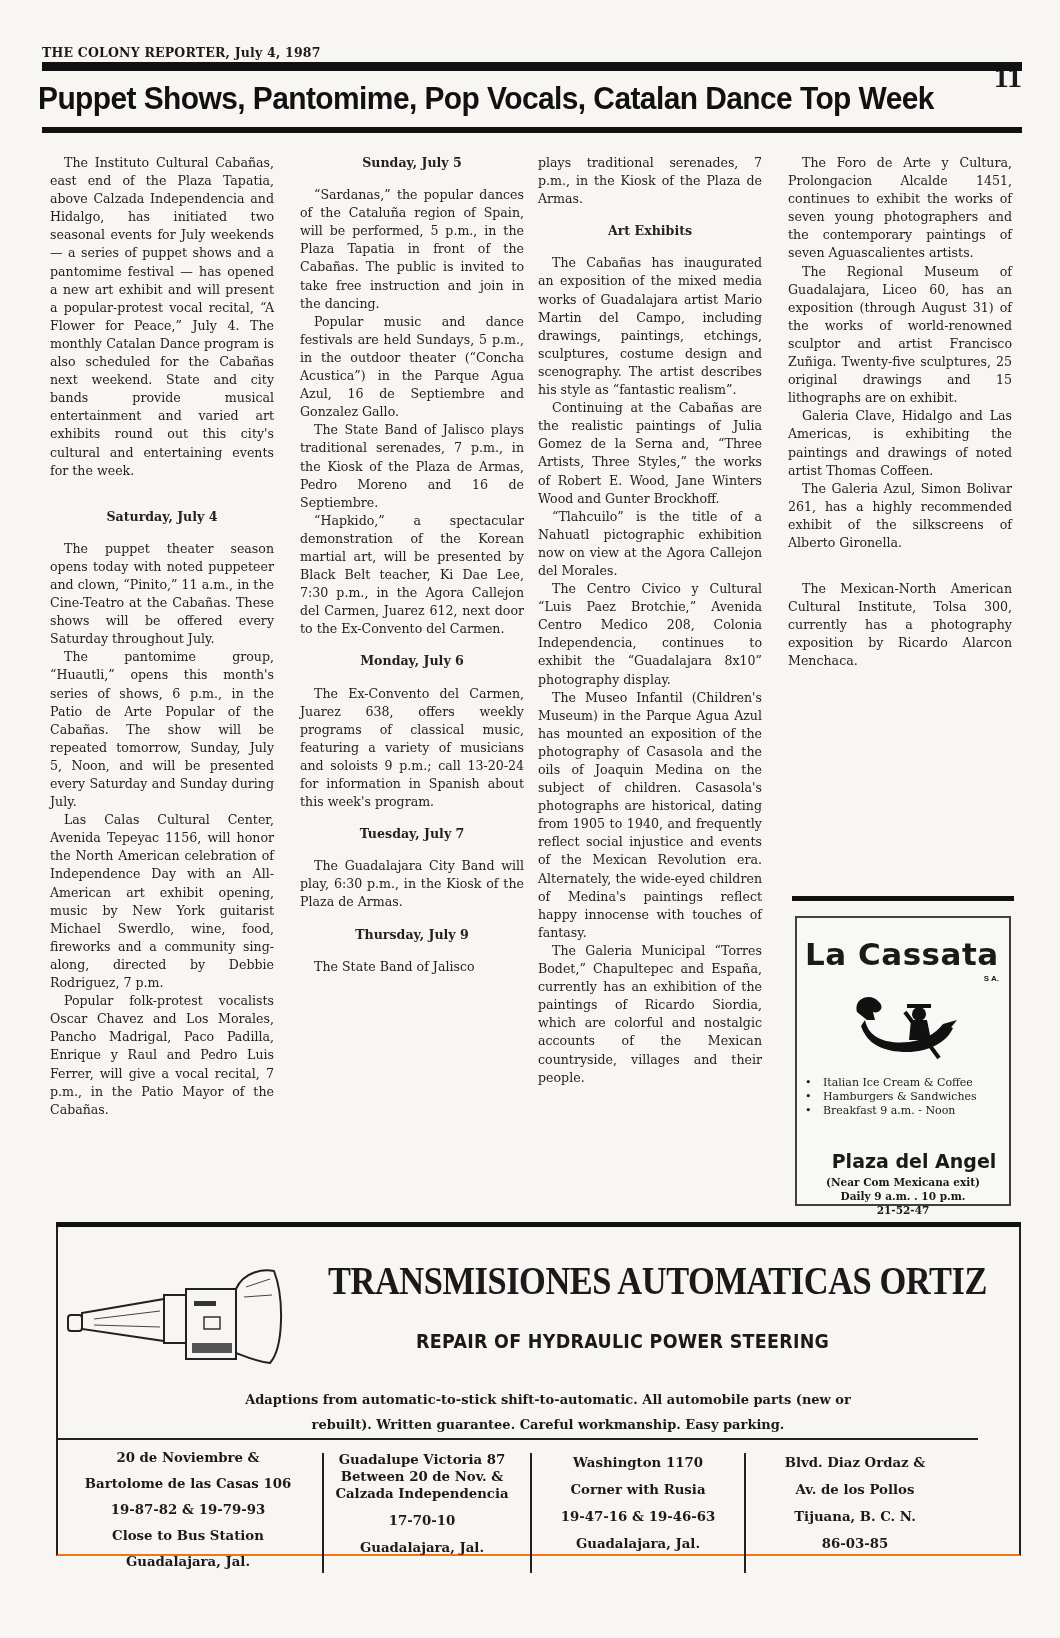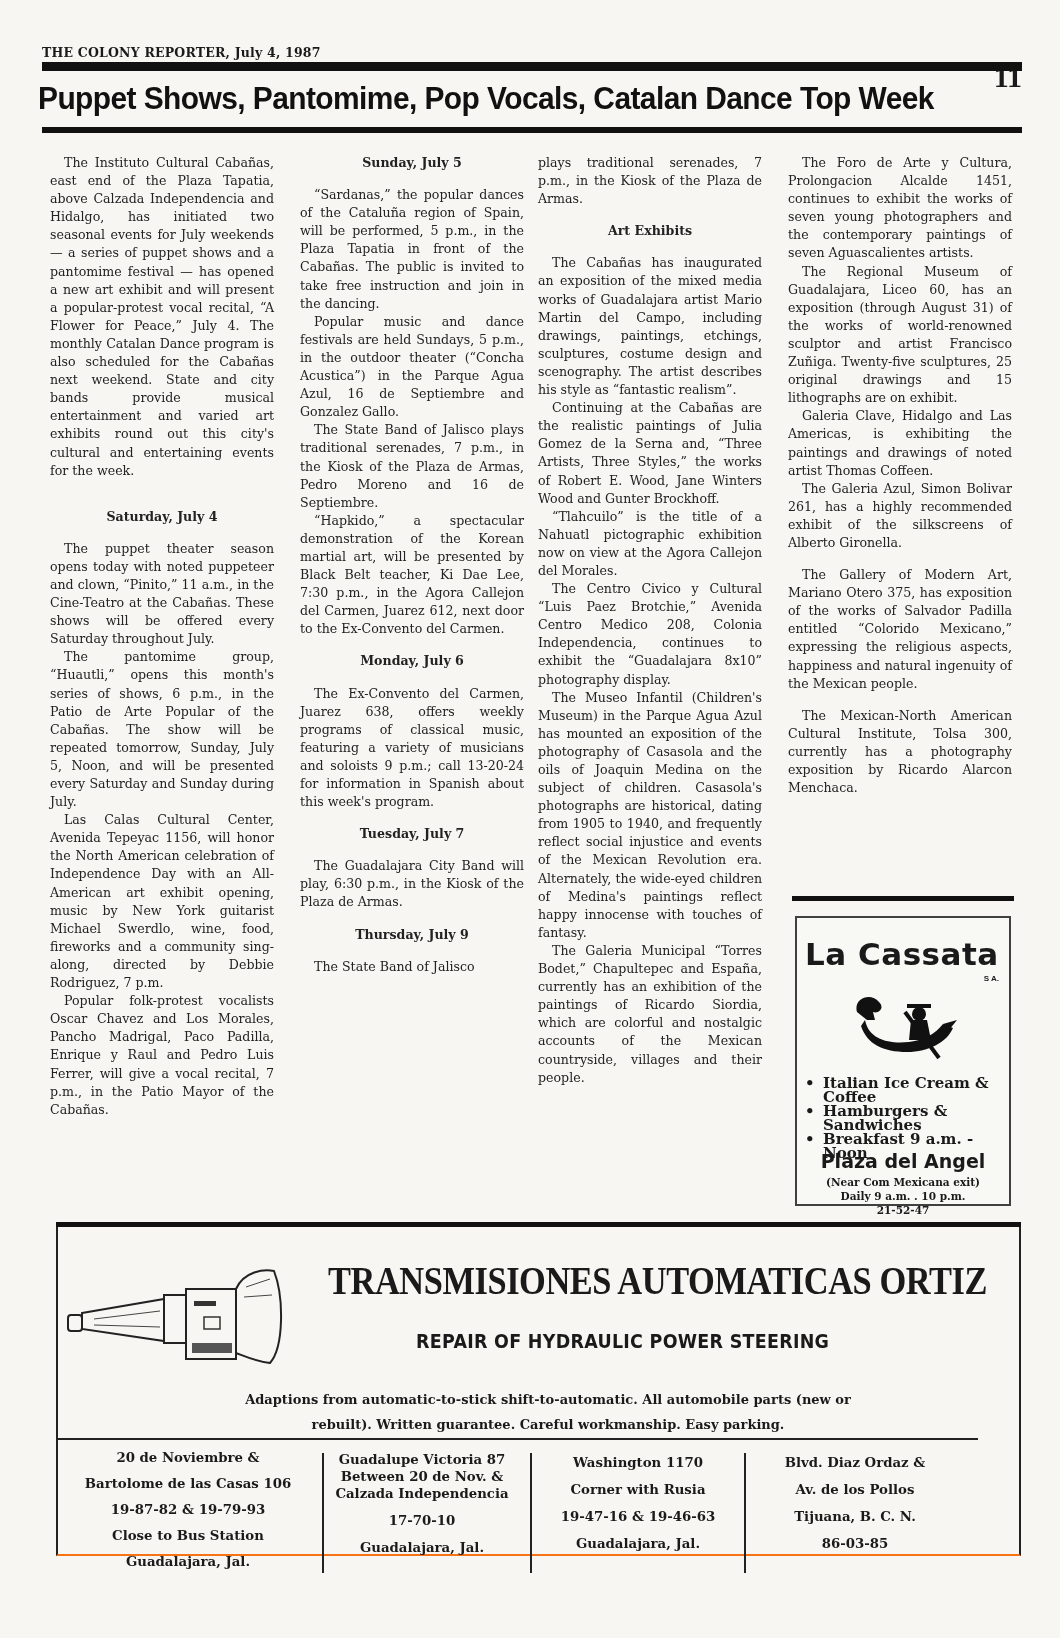--- a/index.html
+++ b/index.html
@@ -31,24 +31,24 @@
   .col2 { left: 300px; }
   .col3 { left: 538px; }
   .col4 { left: 788px; }
   .ad-cassata {
     position: absolute; left: 795px; top: 916px; width: 212px; height: 286px;
     border: 2px solid #404040; background: #f8f8f5; font-family: "Liberation Sans", sans-serif;
   }
   .ad-cassata .brand { position: absolute; left: 8px; top: 18px; font-size: 31px; font-weight: bold; letter-spacing: 0.5px; font-family: "DejaVu Sans", sans-serif; }
   .ad-cassata .sa { position: absolute; right: 10px; top: 56px; font-size: 8px; font-weight: bold; }
   .ad-cassata .gondola { position: absolute; left: 52px; top: 72px; width: 110px; height: 72px; }
-  .ad-cassata ul { position: absolute; left: 6px; top: 158px; margin: 0; padding: 0; list-style: none; font-family: "DejaVu Serif", serif; font-weight: bold; font-size: 15px; line-height: 14px; }
+  .ad-cassata ul { position: absolute; left: 6px; top: 158px; margin: 0; padding: 0; list-style: none; font-family: "DejaVu Serif", serif; font-weight: normal; font-size: 11px; line-height: 14px; }
   .ad-cassata li { position: relative; padding-left: 20px; }
   .ad-cassata li::before { content: "•"; position: absolute; left: 2px; top: 0; }
-  .ad-cassata .place { position: absolute; left: 0; width: 212px; top: 232px; text-align: center; font-size: 19px; font-weight: bold; font-family: "DejaVu Sans", sans-serif; }
+  .ad-cassata .place { position: absolute; left: 0; width: 212px; top: 232px; text-align: center; font-size: 19px; font-weight: bold; font-family: "DejaVu Sans", sans-serif; padding-left: 11px; }
   .ad-cassata .small { position: absolute; left: 0; width: 212px; text-align: center; font-family: "DejaVu Serif", serif; font-weight: bold; font-size: 10.5px; }
   .ad-trans { position: absolute; left: 56px; top: 1227px; width: 961px; height: 327px; border-left: 2px solid #222; border-right: 2px solid #222; border-bottom: 2px solid #f97316; }
   .trans-top-rule { position: absolute; left: 56px; top: 1222px; width: 965px; height: 5px; background: #111; }
   .ad-trans .title { position: absolute; left: 270px; top: 30px; font-family: "Liberation Serif", serif; font-weight: bold; font-size: 40px; letter-spacing: -0.5px; transform: scaleX(0.86); transform-origin: left; white-space: nowrap; }
   .ad-trans .subtitle { position: absolute; left: 358px; top: 103px; font-family: "DejaVu Sans", sans-serif; font-weight: bold; font-size: 19px; letter-spacing: 0.3px; white-space: nowrap; transform: scaleX(0.92); transform-origin: left; }
   .ad-trans .transmission { position: absolute; left: 6px; top: 40px; width: 220px; height: 100px; }
   .ad-trans .desc { position: absolute; left: 70px; top: 160px; width: 840px; text-align: center; font-family: "DejaVu Serif", serif; font-weight: bold; font-size: 13px; line-height: 25px; }
   .ad-trans .desc-rule { position: absolute; left: 0; top: 211px; width: 920px; height: 2px; background: #222; }
   .locations { position: absolute; left: 0; top: 218px; width: 920px; height: 100px; }
   .loc { position: absolute; top: 0; text-align: center; font-family: "DejaVu Serif", serif; font-weight: bold; font-size: 13.3px; }
@@ -109,21 +109,20 @@
     <p>The Museo Infantil (Children's Museum) in the Parque Agua Azul has mounted an exposition of the photography of Casasola and the oils of Joaquin Medina on the subject of children. Casasola's photographs are historical, dating from 1905 to 1940, and frequently reflect social injustice and events of the Mexican Revolution era. Alternately, the wide-eyed children of Medina's paintings reflect happy innocense with touches of fantasy.</p>
     <p>The Galeria Municipal “Torres Bodet,” Chapultepec and España, currently has an exhibition of the paintings of Ricardo Siordia, which are colorful and nostalgic accounts of the Mexican countryside, villages and their people.</p>
   </div>
 
   <div class="col col4">
     <p>The Foro de Arte y Cultura, Prolongacion Alcalde 1451, continues to exhibit the works of seven young photographers and the contemporary paintings of seven Aguascalientes artists.</p>
     <p>The Regional Museum of Guadalajara, Liceo 60, has an exposition (through August 31) of the works of world-renowned sculptor and artist Francisco Zuñiga. Twenty-five sculptures, 25 original drawings and 15 lithographs are on exhibit.</p>
     <p>Galeria Clave, Hidalgo and Las Americas, is exhibiting the paintings and drawings of noted artist Thomas Coffeen.</p>
     <p>The Galeria Azul, Simon Bolivar 261, has a highly recommended exhibit of the silkscreens of Alberto Gironella.</p>
     <div class="gap"></div>
-    <p>The Gallery of Modern Art, Mariano Otero 375, has exposition of the works of Salvador Padilla entitled “Colorido Mexicano,” expressing the religious aspects, happiness and natural ingenuity of the Mexican people.</p>
     <div class="gap"></div>
     <p>The Mexican-North American Cultural Institute, Tolsa 300, currently has a photography exposition by Ricardo Alarcon Menchaca.</p>
   </div>
 
   <div style="position:absolute; left:792px; top:896px; width:222px; height:5px; background:#111;"></div>
 
   <div class="ad-cassata">
     <div class="brand">La Cassata</div>
     <div class="sa">S A.</div>
     <svg class="gondola" viewBox="0 0 110 72">

